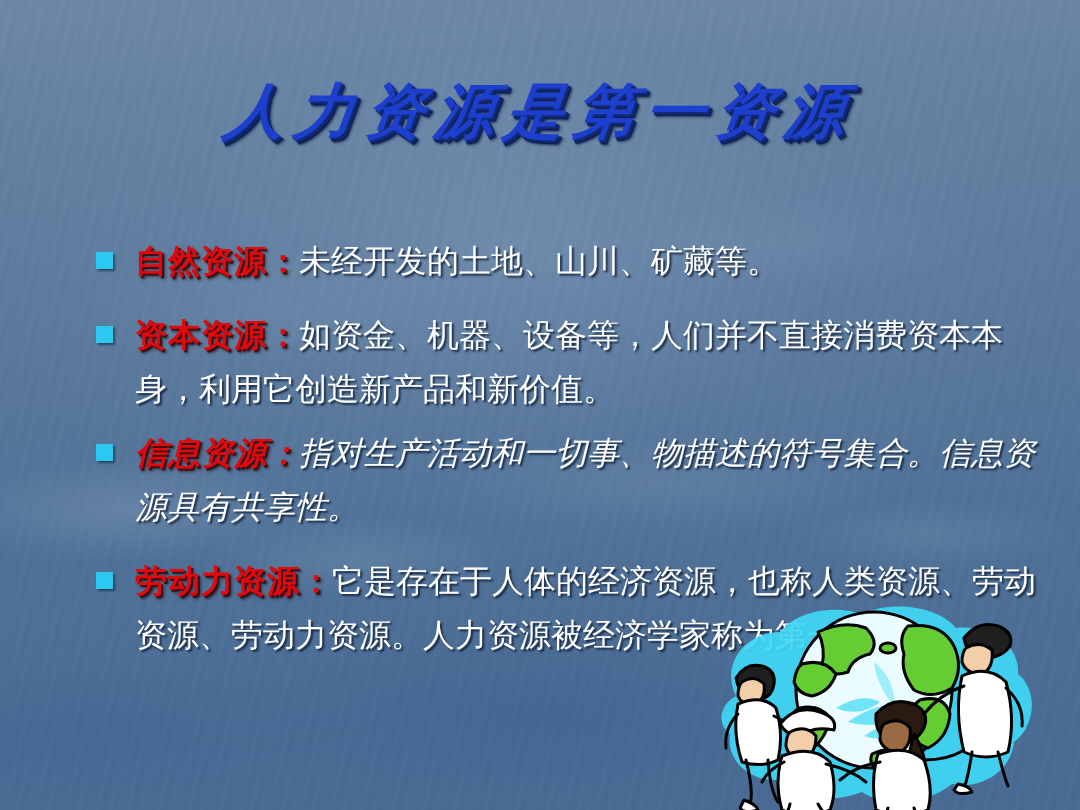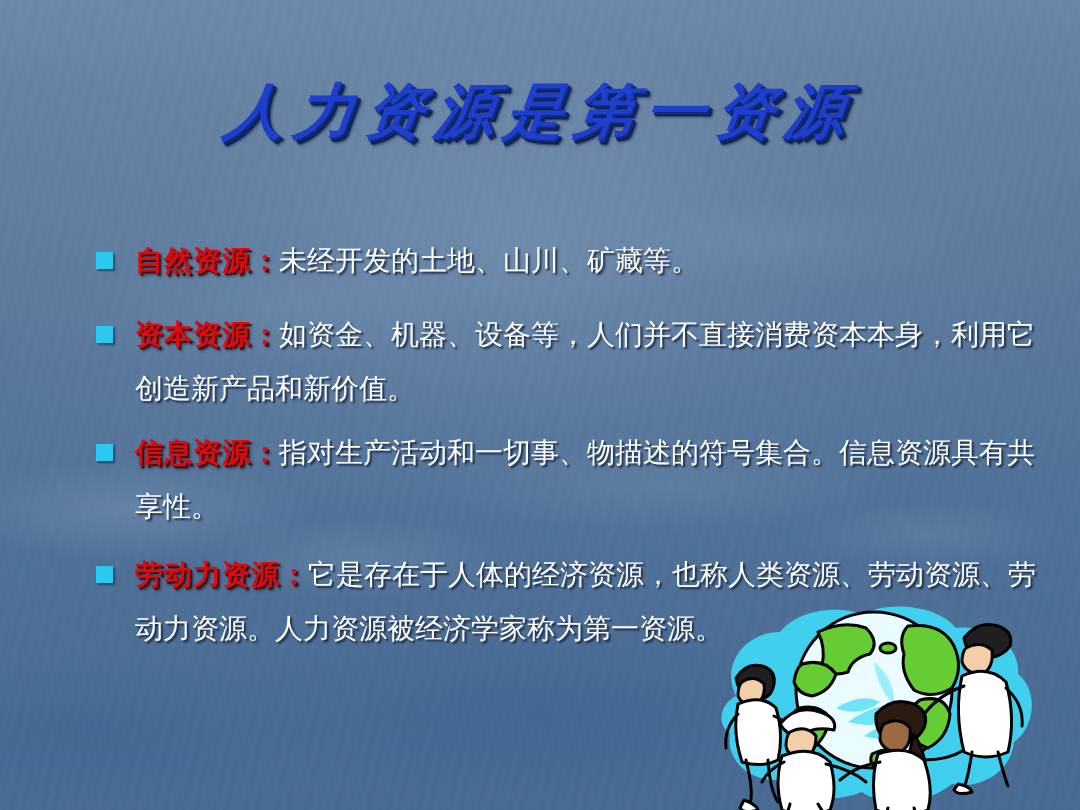--- a/index.html
+++ b/index.html
@@ -81,21 +81,21 @@
     flex: 0 0 auto;
     width: 17px;
     height: 17px;
     margin-top: 18px;
     margin-right: 22px;
     background: #2bc9f2;
     box-shadow: 2px 2px 2px rgba(10,25,50,0.55);
   }
   .bullet-body {
     flex: 1 1 auto;
-    font-size: 28px;
+    font-size: 32px;
     line-height: 54px;
     letter-spacing: 0px;
     color: #ffffff;
     text-shadow: 2px 2px 2px rgba(12,26,52,0.85);
     text-indent: 0;
   }
   .term {
     font-weight: 700;
     color: #e2080c;
     text-shadow:
@@ -108,21 +108,21 @@
     color: #e2080c;
     text-shadow:
       2px 2px 0 rgba(60,8,10,0.85),
       3px 3px 3px rgba(20,6,10,0.6);
   }
   .desc { color: #ffffff; }
 
   
   .bullet-row.r1 { margin-bottom: 10px; }
   .bullet-row.r2 { margin-bottom: 10px; margin-top: 20px; }
-  .bullet-row.r3 { margin-bottom: 14px; }
+  .bullet-row.r3 { margin-bottom: 20px; font-style: italic; }
   .bullet-row.r4 { margin-bottom: 0; }
 
   
   #illustration {
     position: absolute;
     left: 676px;
     top: 604px;
     width: 404px;
     height: 206px;
   }

